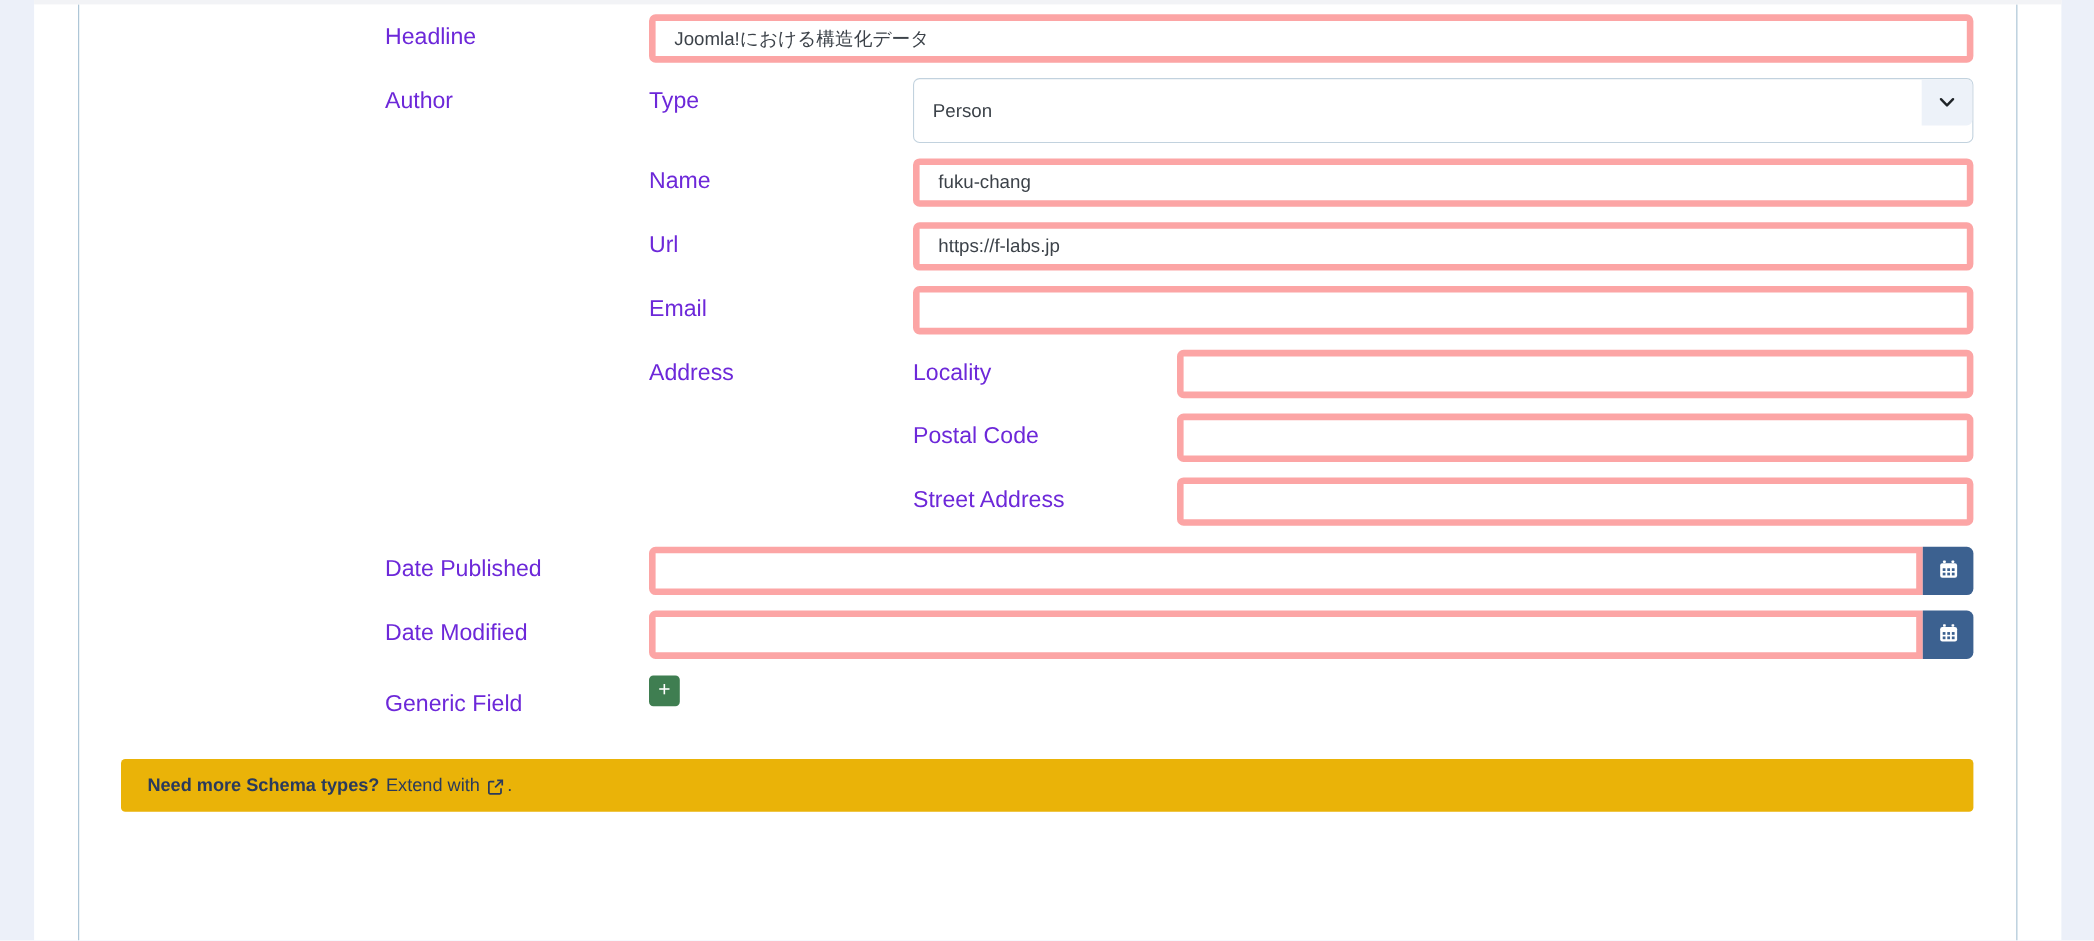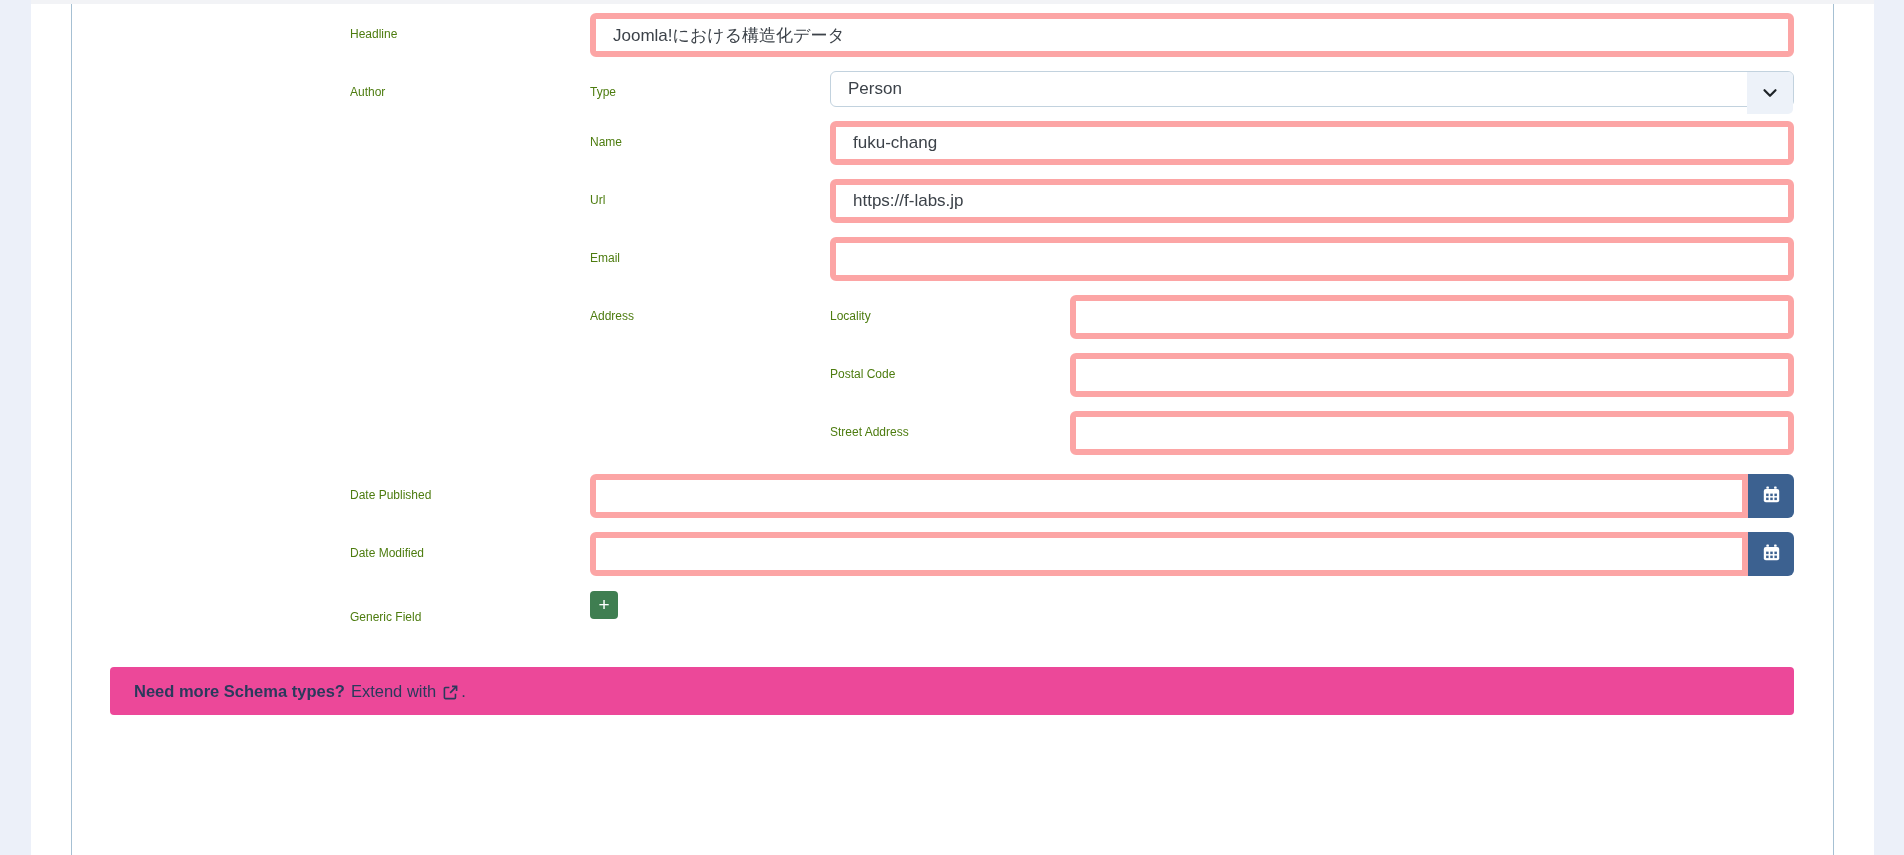--- a/index.html
+++ b/index.html
@@ -15,33 +15,33 @@
   .card {
     position:absolute; left:40px; top:4px; width:1763px; height:851px;
     border-left:1px solid #a6c0d3; border-right:1px solid #a6c0d3;
     padding:9px 39px 0 38px;
   }
   .frow { display:flex; margin-bottom:14px; }
   .frow.last { margin-bottom:0; }
   .indent { margin-left:240px; }
   .lbl {
     flex:none; width:240px; padding-top:11px;
-    color:#4d7c0f; font-size:12px; line-height:20px;
+    color:#6d28d9; font-size:21px; line-height:20px;
   }
   .ctl { flex:1; min-width:0; }
   .subcol { flex:1; min-width:0; }
   .fc {
     display:block; width:100%; height:44px;
     border:6px solid #fca5a5; border-radius:6px;
     padding:0 17px; font-size:17px; color:#3c4249;
     background:#fff; font-family:inherit; outline:none;
   }
   .select-box {
     position:relative; display:flex; align-items:center;
-    width:100%; height:36px; border:1px solid #c2d2de; border-radius:6px;
+    width:100%; height:59px; border:1px solid #c2d2de; border-radius:6px;
     padding:0 17px; font-size:17px; color:#3c4249; background:#fff; cursor:pointer;
   }
   .select-cap {
     position:absolute; right:0; top:0; width:46px; height:42px;
     background:#edf2f9; border-radius:0 5px 5px 0;
     display:flex; align-items:center; justify-content:center;
   }
   .date-group { display:flex; width:100%; }
   .date-group .fc { flex:1; border-radius:6px 0 0 6px; }
   .cal-btn {
@@ -54,21 +54,21 @@
   .generic-row .lbl { padding-top:4px;margin-top:13px; }
   .add-btn {
     width:28px; height:28px; border:none; cursor:pointer;
     background:#3f7e51; border-radius:4px; margin-top:1px;
     color:#ffffff; font-size:19px; line-height:26px; text-align:center;
     display:flex; align-items:center; justify-content:center;
     font-family:inherit;
   }
   .alert-bar {
     margin-top:40px; height:48px; border-radius:4px;
-    background:#ec4899; color:#2a3a5c; font-size:16.5px;
+    background:#eab308; color:#2a3a5c; font-size:16.5px;
     display:flex; align-items:center; padding:0 24px;
     white-space:nowrap;
   }
   .alert-bar .bold { font-weight:bold; margin-right:6px; }
   .alert-bar .ext-icon { margin:2px 3px 0 7px; display:inline-flex; }
   .alert-bar a { color:#2a3a5c; text-decoration:underline; }
 </style>
 </head>
 <body>
 

